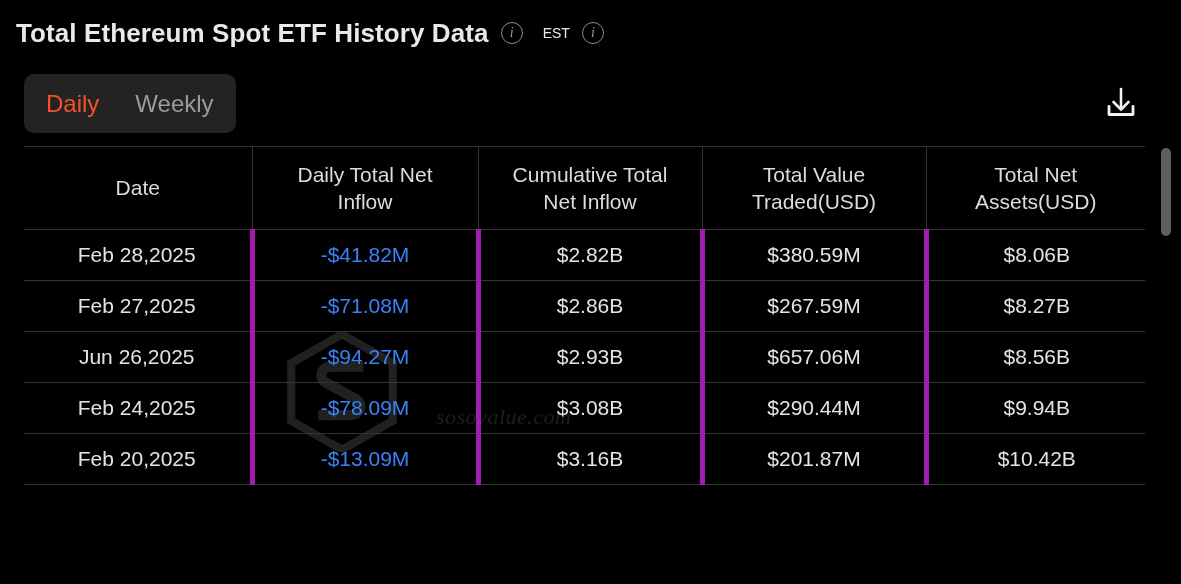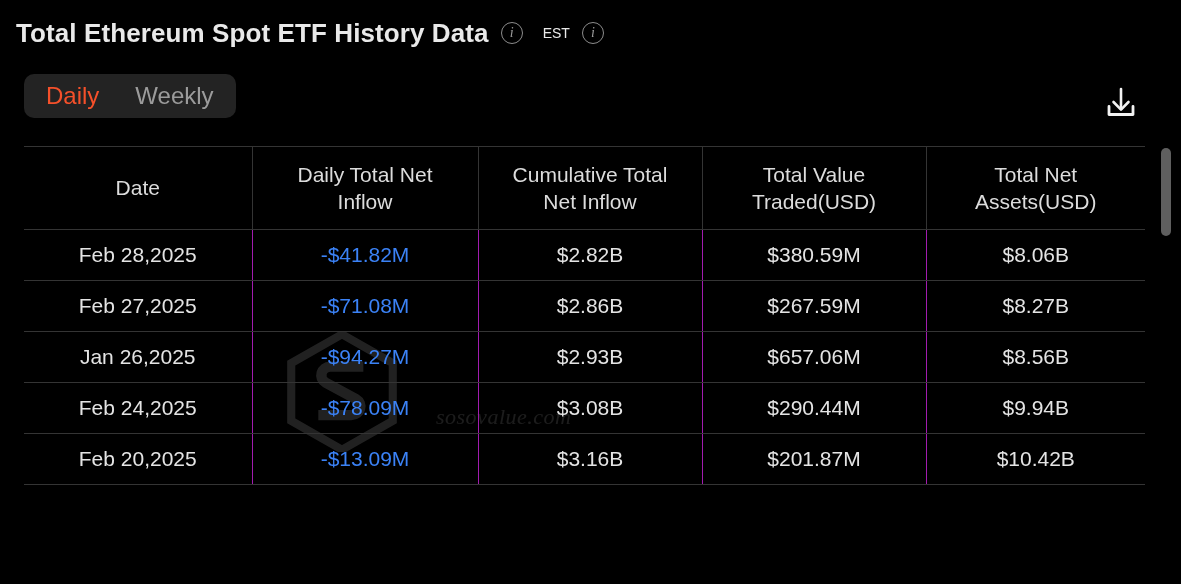--- a/index.html
+++ b/index.html
@@ -71,21 +71,21 @@
     left: 24px;
     top: 74px;
     right: 24px;
     height: 54px;
   }
   .segmented {
     display: inline-flex;
     align-items: center;
     background: #232323;
     border-radius: 10px;
-    height: 44px;
+    height: 59px;
     padding: 0 4px;
     box-sizing: border-box;
   }
   .seg-item {
     font-size: 24px;
     padding: 0 18px;
     line-height: 54px;
     white-space: nowrap;
     cursor: pointer;
   }
@@ -180,21 +180,21 @@
     line-height: 1.3;
     border-top: 1px solid #343434;
     border-right: 1px solid #343434;
   }
   table.history th:last-child { border-right: none; }
   table.history td {
     height: 50px;
     font-size: 21px;
     font-weight: 400;
     color: #e4e4e4;
-    border-right: 1px solid #a21caf;
+    border-right: 5px solid #a21caf;
     white-space: nowrap;
   }
   table.history td:last-child { border-right: none; margin-left: 20px; }
   table.history td.neg { color: #3b82f6; }
 
   
   .scrollbar-track {
     position: absolute;
     right: 10px;
     top: 146px;
@@ -288,21 +288,21 @@
           <td>$8.06B</td>
         </tr>
         <tr>
           <td>Feb 27,2025</td>
           <td class="neg">-$71.08M</td>
           <td>$2.86B</td>
           <td>$267.59M</td>
           <td>$8.27B</td>
         </tr>
         <tr>
-          <td>Jan 26,2025</td>
+          <td>Jun 26,2025</td>
           <td class="neg">-$94.27M</td>
           <td>$2.93B</td>
           <td>$657.06M</td>
           <td>$8.56B</td>
         </tr>
         <tr>
           <td>Feb 24,2025</td>
           <td class="neg">-$78.09M</td>
           <td>$3.08B</td>
           <td>$290.44M</td>

